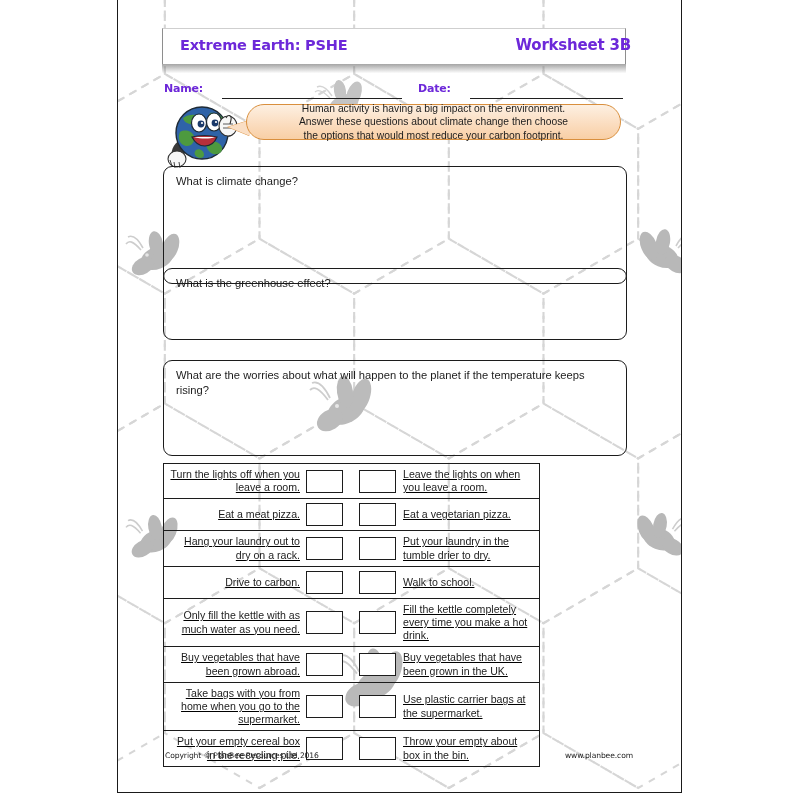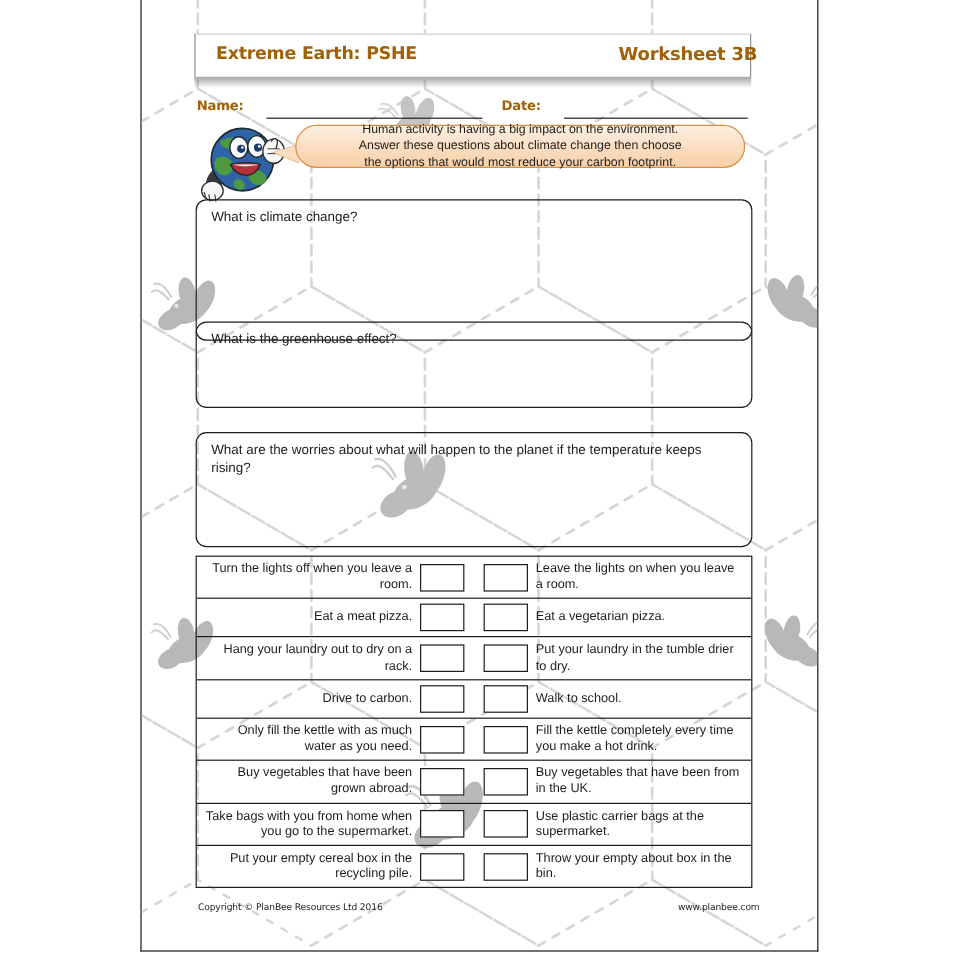--- a/index.html
+++ b/index.html
@@ -73,21 +73,21 @@
     left: 44px;
     top: 64px;
     width: 464px;
     height: 9px;
     background: linear-gradient(to bottom, rgba(90,90,90,0.55), rgba(190,190,190,0.05));
   }
   .comic {
     font-family: "DejaVu Sans", sans-serif;
     font-weight: bold;
     letter-spacing: -0.2px;
-    color: #a16207;
+    color: #6d28d9;
   }
   .hdr-left {
     position: absolute;
     left: 62px;
     top: 37px;
     font-size: 14.5px;
   }
   .hdr-right {
     position: absolute;
     right: 50px;
@@ -173,25 +173,26 @@
   }
   #qbox0 { top: 166px; height: 118px; padding-left: 33px; }
   #qbox1 { top: 268px; height: 72px; }
   #qbox2 { top: 360px; height: 96px; }
 
   
   .ctable {
     position: absolute;
     left: 45px;
     top: 463px;
-    width: 464px;
+    width: 377px;
     border: 1.4px solid #1c1c1c;
     border-collapse: collapse;
     box-sizing: border-box;
     background: transparent;
+    text-decoration: underline;
   }
   .crow {
     display: flex;
     align-items: stretch;
     border-bottom: 1.4px solid #1c1c1c;
     box-sizing: border-box;
   }
   .crow:last-child { border-bottom: none; }
   .c-left {
     flex: 1 1 0;
@@ -488,21 +489,21 @@
         </div>
         <div class="c-right">Fill the kettle completely every time you make a hot drink.</div>
       </div>
 
       <div class="crow">
         <div class="c-left">Buy vegetables that have been grown abroad.</div>
         <div class="c-mid">
           <span class="tickbox"></span>
           <span class="tickbox"></span>
         </div>
-        <div class="c-right">Buy vegetables that have been from in the UK.</div>
+        <div class="c-right">Buy vegetables that have been grown in the UK.</div>
       </div>
 
       <div class="crow">
         <div class="c-left">Take bags with you from home when you go to the supermarket.</div>
         <div class="c-mid">
           <span class="tickbox"></span>
           <span class="tickbox"></span>
         </div>
         <div class="c-right">Use plastic carrier bags at the supermarket.</div>
       </div>

